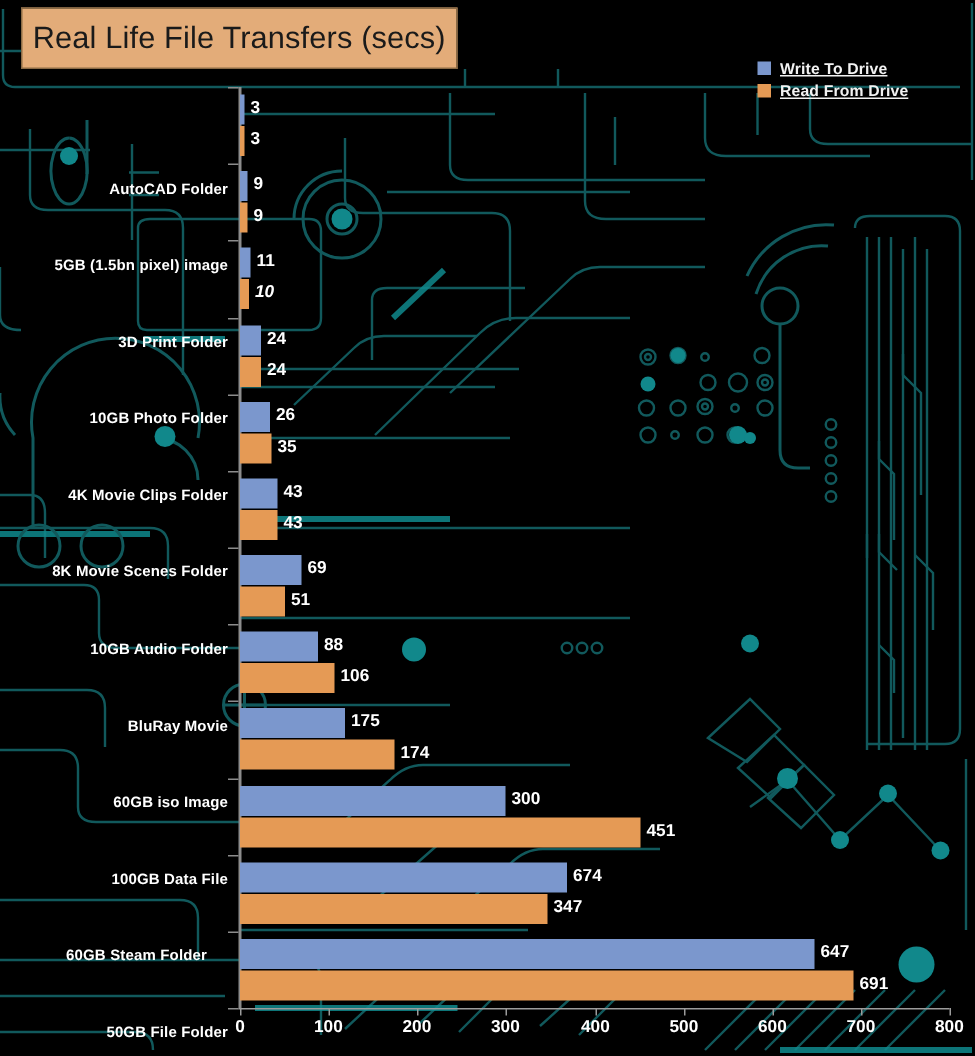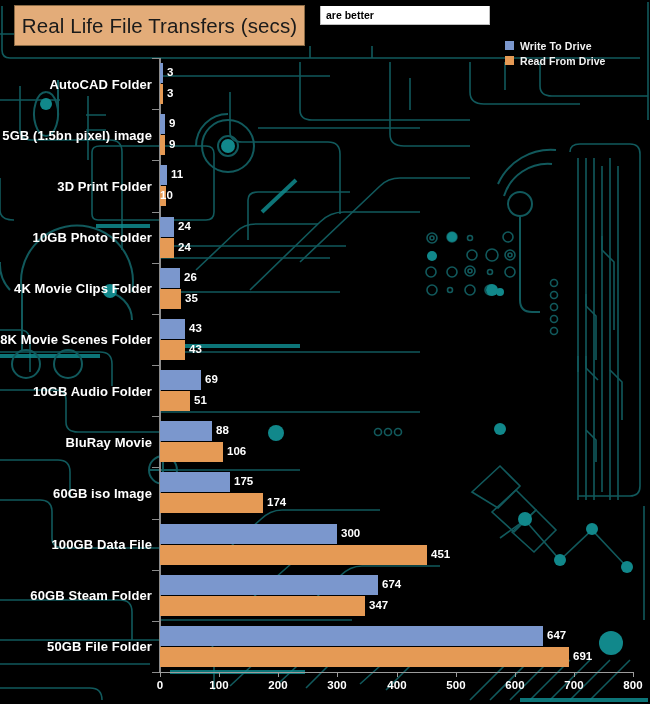--- a/index.html
+++ b/index.html
@@ -30,36 +30,36 @@
   }
   #callout-body {
     background:#ffffff; color:#000000; font-size:10.5px; font-weight:bold;
     padding:4px 5px 5px 5px; height:19px; line-height:11px; border:1px solid #bfbfbf; border-top:none;
   }
 
   
   #legend { position:absolute; left:505px; top:39px; z-index:5; }
   .legend-row { display:flex; align-items:center; height:13px; margin-bottom:2px; }
   .legend-swatch { width:9px; height:9px; margin-right:6px; flex:0 0 auto; }
-  .legend-label { font-size:10.5px; font-weight:bold; color:#f2f2f2; white-space:nowrap; letter-spacing:.1px; }
+  .legend-label { font-size:10.5px; font-weight:bold; color:#f2f2f2; white-space:nowrap; letter-spacing:.1px;text-decoration:underline; }
 
   
   #plot { position:absolute; left:0; top:0; width:650px; height:704px; z-index:4; }
   #axis-line {
     position:absolute; left:159px; top:58px; width:2px; height:614px;
     background:#8c8c8c; z-index:4;
   }
   .cat-tick {
     position:absolute; left:152px; width:7px; height:1px; background:#8c8c8c; z-index:4;
   }
 
   .cat-label {
     position:absolute; right:651px; 
-    font-size:13px; font-weight:bold; color:#ffffff; white-space:nowrap;
-    text-align:right; letter-spacing:.1px; z-index:4;
+    font-size:10px; font-weight:bold; color:#ffffff; white-space:nowrap;
+    text-align:right; letter-spacing:.1px; z-index:4;margin-top:44px;
   }
 
   .bar { position:absolute; left:160px; z-index:4; }
   .bar.write { background:#7b97cd; }
   .bar.read  { background:#e59a55; }
   .bar-val {
     position:absolute; font-size:11.5px; font-weight:bold; color:#ffffff;
     white-space:nowrap; z-index:5;
   }
 
@@ -222,21 +222,20 @@
     <circle cx="611" cy="643" r="12"></circle>
     <circle cx="46" cy="104" r="6"></circle>
   </g>
 </svg>
 
 <div id="title-box">
   <span id="title-text">Real Life File Transfers (secs)</span>
 </div>
 
 <div id="callout-box">
-  <div id="callout-body">are better</div>
 </div>
 
 <div id="legend">
   <div class="legend-row">
     <span class="legend-swatch" style="background:#7b97cd"></span>
     <span class="legend-label">Write To  Drive</span>
   </div>
   <div class="legend-row">
     <span class="legend-swatch" style="background:#e59a55"></span>
     <span class="legend-label">Read From  Drive</span>
@@ -255,21 +254,21 @@
     <div class="cat-label" style="right: 498px; top: 128px; padding-left: 24px;">5GB (1.5bn pixel) image</div>
     <div class="bar write" style="top: 114px; width: 5.3px; height: 20px;"></div>
     <div class="bar-val" style="left: 169px; top: 117px;">9</div>
     <div class="bar read" style="top: 135px; width: 5.3px; height: 20px;"></div>
     <div class="bar-val" style="left: 169px; top: 138px;">9</div>
     <div class="cat-tick" style="top: 160px;"></div>
     <div class="cat-label" style="right: 498px; top: 179px;">3D Print Folder</div>
     <div class="bar write" style="top: 165px; width: 6.5px; height: 20px;"></div>
     <div class="bar-val" style="left: 171px; top: 168px;">11</div>
     <div class="bar read" style="top: 186px; width: 5.9px; height: 20px;"></div>
-    <div class="bar-val" style="left: 160px; top: 189px;">10</div>
+    <div class="bar-val" style="left: 170px; top: 189px; font-style: italic;">10</div>
     <div class="cat-tick" style="top: 212px;"></div>
     <div class="cat-label" style="right: 498px; top: 230px;">10GB Photo Folder</div>
     <div class="bar write" style="top: 217px; width: 14.2px; height: 20px;"></div>
     <div class="bar-val" style="left: 178px; top: 220px;">24</div>
     <div class="bar read" style="top: 238px; width: 14.2px; height: 20px;"></div>
     <div class="bar-val" style="left: 178px; top: 241px;">24</div>
     <div class="cat-tick" style="top: 263px;"></div>
     <div class="cat-label" style="right: 498px; top: 281px;">4K Movie Clips Folder</div>
     <div class="bar write" style="top: 268px; width: 19.5px; height: 20px;"></div>
     <div class="bar-val" style="left: 184px; top: 271px;">26</div>
@@ -299,21 +298,21 @@
     <div class="bar-val" style="left: 234px; top: 475px;">175</div>
     <div class="bar read" style="top: 493px; width: 102.9px; height: 20px;"></div>
     <div class="bar-val" style="left: 267px; top: 496px;">174</div>
     <div class="cat-tick" style="top: 519px;"></div>
     <div class="cat-label" style="right: 498px; top: 537px;">100GB Data File</div>
     <div class="bar write" style="top: 524px; width: 177.4px; height: 20px;"></div>
     <div class="bar-val" style="left: 341px; top: 527px;">300</div>
     <div class="bar read" style="top: 545px; width: 266.7px; height: 20px;"></div>
     <div class="bar-val" style="left: 431px; top: 548px;">451</div>
     <div class="cat-tick" style="top: 570px;"></div>
-    <div class="cat-label" style="right: 498px; top: 588px;">60GB Steam Folder</div>
+    <div class="cat-label" style="right: 512px; top: 588px;">60GB Steam Folder</div>
     <div class="bar write" style="top: 575px; width: 217.6px; height: 20px;"></div>
     <div class="bar-val" style="left: 382px; top: 578px;">674</div>
     <div class="bar read" style="top: 596px; width: 205.2px; height: 20px;"></div>
     <div class="bar-val" style="left: 369px; top: 599px;">347</div>
     <div class="cat-tick" style="top: 621px;"></div>
     <div class="cat-label" style="right: 498px; top: 639px;">50GB File Folder</div>
     <div class="bar write" style="top: 626px; width: 382.5px; height: 20px;"></div>
     <div class="bar-val" style="left: 547px; top: 629px;">647</div>
     <div class="bar read" style="top: 647px; width: 408.6px; height: 20px;"></div>
     <div class="bar-val" style="left: 573px; top: 650px;">691</div>

